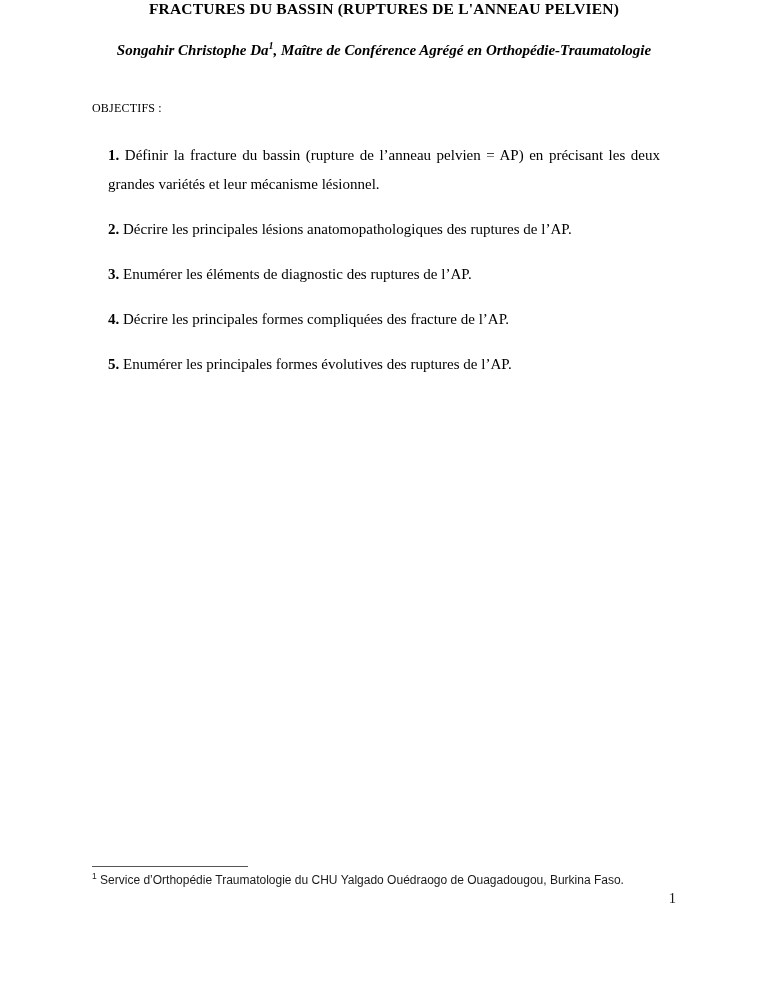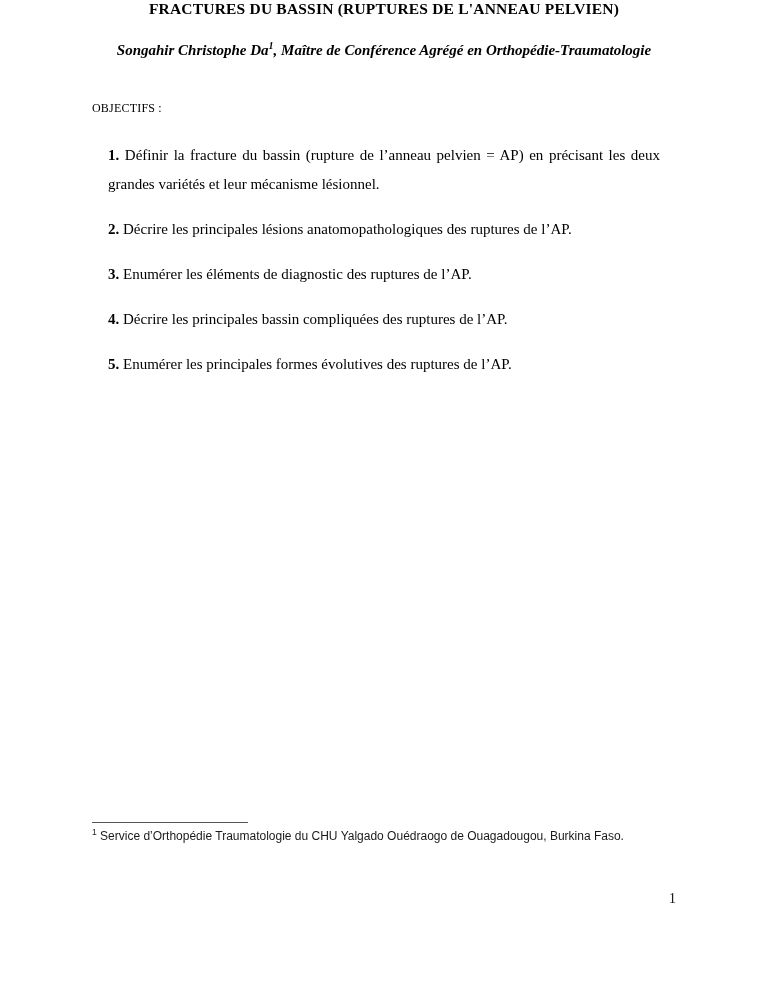--- a/index.html
+++ b/index.html
@@ -63,21 +63,21 @@
   .objective-item.multiline {
     text-align: justify;
   }
   .objective-num {
     font-weight: bold;
   }
   .footnote-block {
     position: absolute;
     left: 92px;
     right: 92px;
-    top: 822px;
+    top: 866px;
     font-family: "Liberation Sans", sans-serif;
     font-size: 12px;
     color: #1a1a1a;
   }
   .footnote-rule {
     width: 156px;
     border: none;
     border-top: 1.4px solid #555555;
     margin: 0 0 6px 0;
   }
@@ -103,21 +103,21 @@
     <h1 class="doc-title">FRACTURES DU BASSIN (RUPTURES DE L'ANNEAU PELVIEN)</h1>
 
     <p class="author-line"><span>Songahir Christophe Da</span><sup>1</sup><span>, Maître de Conférence Agrégé en Orthopédie-Traumatologie</span></p>
 
     <h2 class="section-heading">OBJECTIFS :</h2>
 
     <ul class="objectives">
       <li class="objective-item multiline"><span class="objective-num">1.</span><span> Définir la fracture du bassin (rupture de l’anneau pelvien = AP) en précisant les deux grandes variétés et leur mécanisme lésionnel.</span></li>
       <li class="objective-item"><span class="objective-num">2.</span><span> Décrire les principales lésions anatomopathologiques des ruptures de l’AP.</span></li>
       <li class="objective-item"><span class="objective-num">3.</span><span> Enumérer les éléments de diagnostic des ruptures de l’AP.</span></li>
-      <li class="objective-item"><span class="objective-num">4.</span><span> Décrire les principales bassin compliquées des ruptures de l’AP.</span></li>
+      <li class="objective-item"><span class="objective-num">4.</span><span> Décrire les principales formes compliquées des fracture de l’AP.</span></li>
       <li class="objective-item"><span class="objective-num">5.</span><span> Enumérer  les principales formes évolutives des ruptures de l’AP.</span></li>
     </ul>
 
   </div>
 
   <div class="footnote-block">
     <hr class="footnote-rule">
     <div class="footnote-text"><sup>1</sup><span> Service d’Orthopédie Traumatologie du CHU Yalgado Ouédraogo de Ouagadougou, Burkina Faso.</span></div>
   </div>
 

